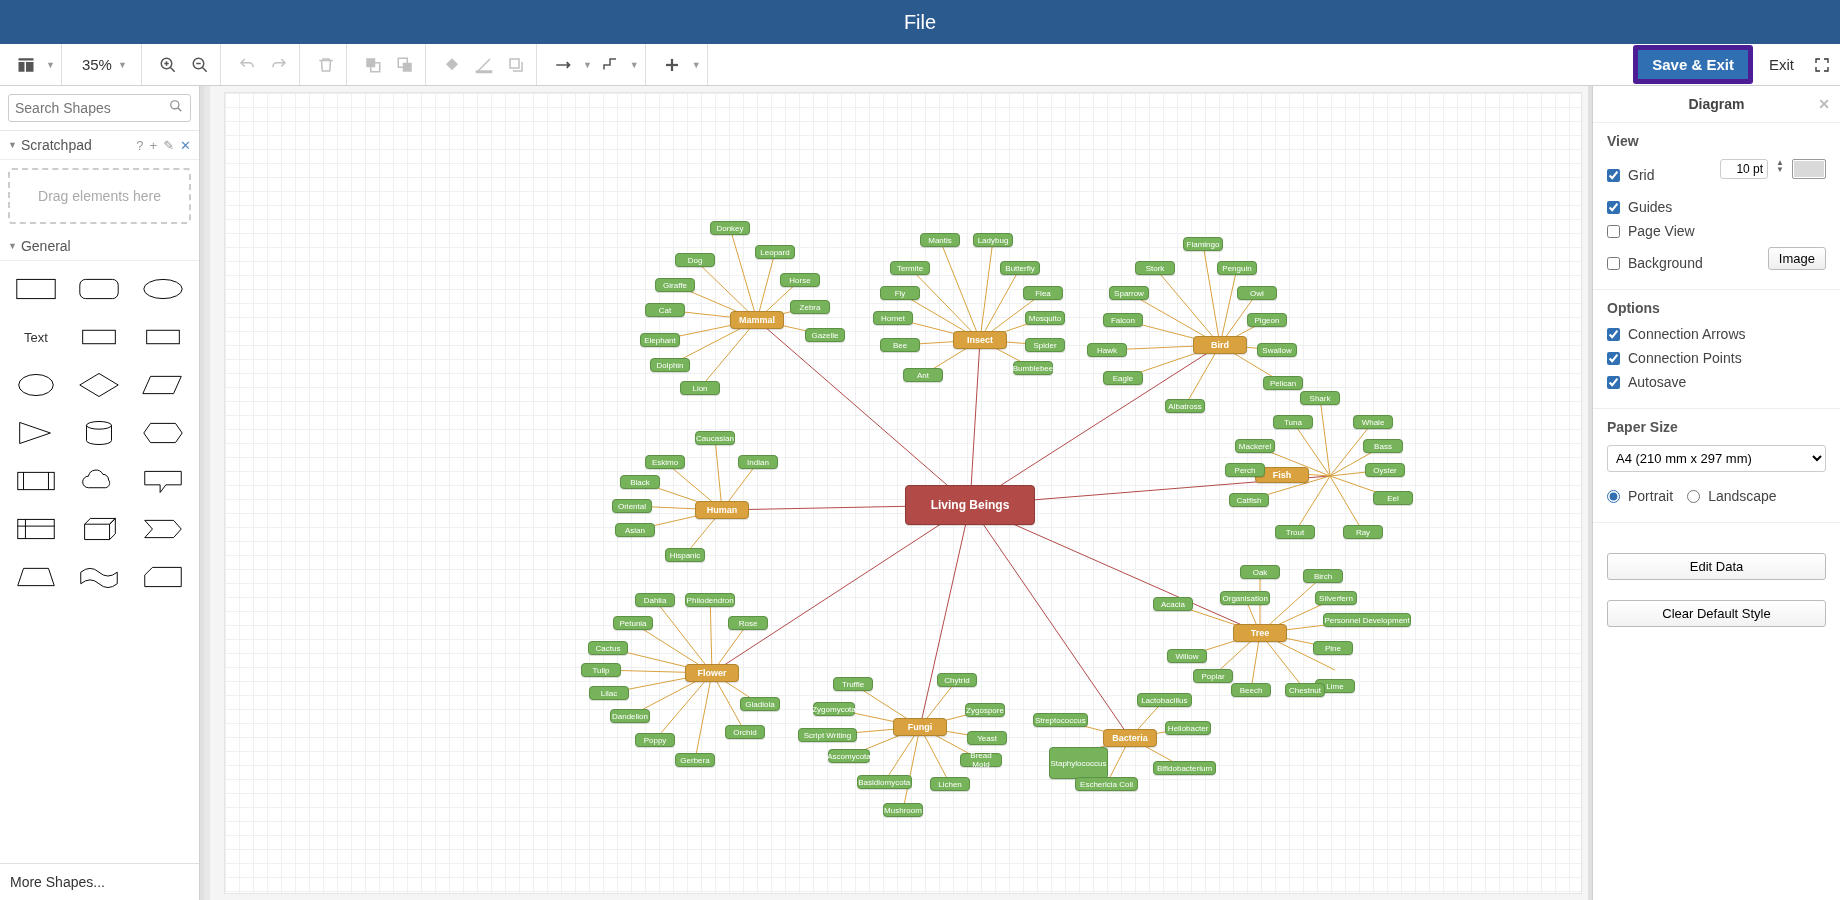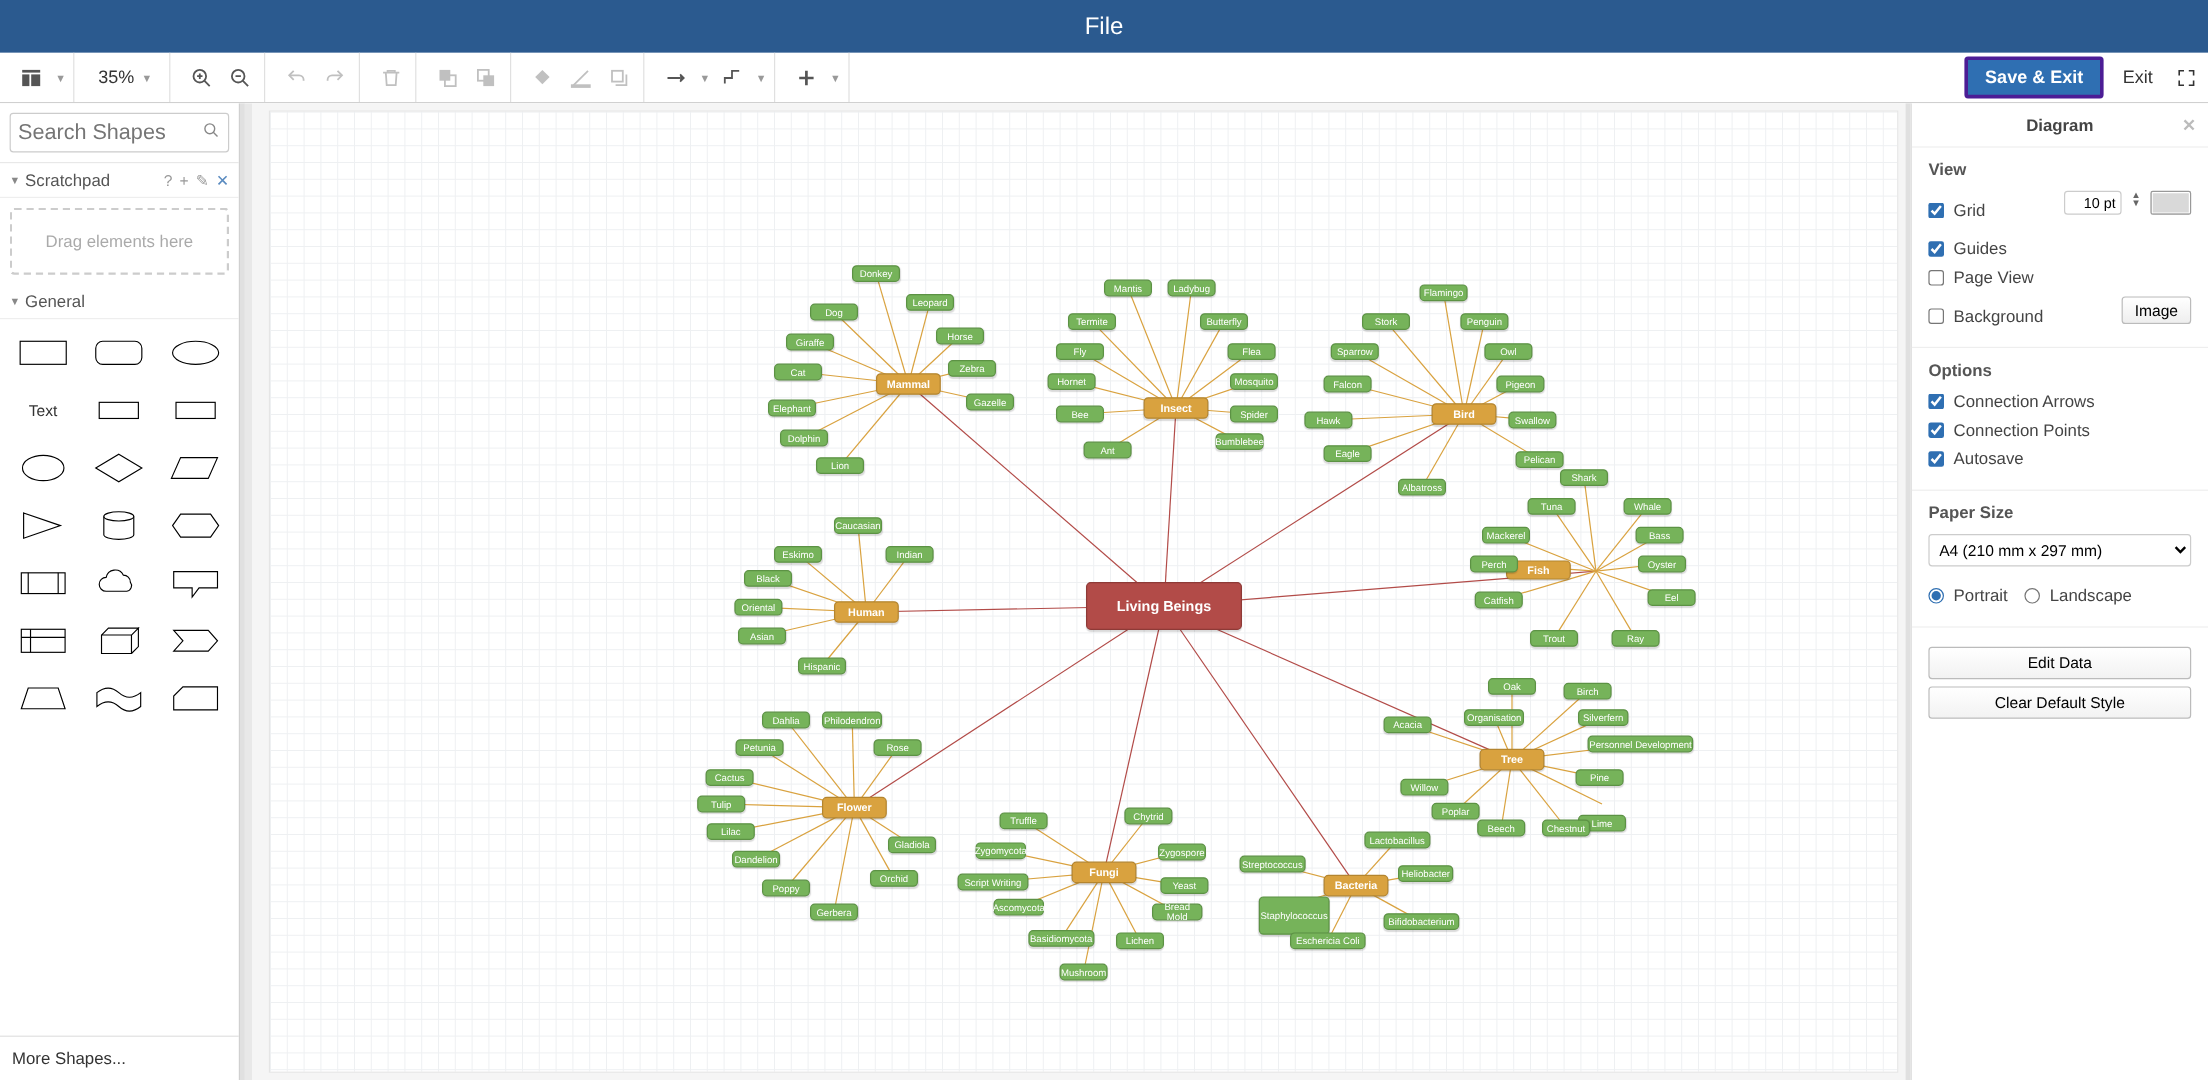--- a/index.html
+++ b/index.html
@@ -14,31 +14,31 @@
 
 .toolbar { height: 42px; background: #fff; border-bottom: 1px solid #d0d0d0; display: flex; align-items: center; padding: 0 6px; gap: 6px; }
 .toolbar .group { display: flex; align-items: center; gap: 4px; padding: 0 6px; border-right: 1px solid #e0e0e0; height: 100%; }
 .toolbar .group:last-child { border-right: none; }
 .tbtn { width: 28px; height: 28px; display: flex; align-items: center; justify-content: center; cursor: pointer; color: #555; border-radius: 2px; }
 .tbtn.disabled { color: #c0c0c0; cursor: default; }
 .tbtn svg { width: 18px; height: 18px; }
 .zoom-select { display: flex; align-items: center; gap: 4px; padding: 2px 8px; cursor: pointer; font-size: 15px; color: #333; }
 .caret { font-size: 9px; color: #999; margin-left: 2px; }
 .spacer { flex: 1; }
-.btn-primary { background: #2f6fb2; color: #fff; border: 3px solid #4c1d95; padding: 6px 14px; font-size: 15px; font-weight: bold; border-radius: 3px; cursor: pointer; }
+.btn-primary { background: #2f6fb2; color: #fff; border: 5px solid #4c1d95; padding: 6px 14px; font-size: 15px; font-weight: bold; border-radius: 3px; cursor: pointer; }
 .btn-exit { padding: 6px 10px; font-size: 15px; cursor: pointer; color: #333; }
 .btn-fullscreen { width: 24px; height: 24px; cursor: pointer; display: flex; align-items: center; justify-content: center; }
 
 
 .main { flex: 1; display: flex; overflow: hidden; }
 
 
 .left { width: 200px; border-right: 1px solid #d0d0d0; display: flex; flex-direction: column; background: #fff; }
 .search-wrap { padding: 8px; border-bottom: 1px solid #e8e8e8; position: relative; }
-.search-wrap input { width: 100%; padding: 5px 24px 5px 6px; border: 1px solid #ccc; border-radius: 3px; font-size: 18px; }
+.search-wrap input { width: 100%; padding: 5px 24px 5px 6px; border: 1px solid #ccc; border-radius: 3px; font-size: 14px; }
 .search-wrap .sicon { position: absolute; right: 16px; top: 50%; transform: translateY(-50%); color: #888; }
 .section-hdr { padding: 6px 8px; font-size: 14px; color: #555; display: flex; align-items: center; gap: 4px; border-bottom: 1px solid #eee; }
 .section-hdr .tgl { font-size: 9px; color: #888; }
 .scratch-tools { margin-left: auto; display: flex; gap: 6px; color: #999; font-size: 13px; }
 .scratch-tools span { cursor: pointer; }
 .scratch-tools .close { color: #5a8bc0; }
 .scratchpad-drop { margin: 8px; border: 2px dashed #ccc; border-radius: 4px; padding: 18px 4px; text-align: center; color: #aaa; font-size: 14px; }
 .shapes-area { flex: 1; overflow: auto; padding: 8px; }
 .shape-grid { display: grid; grid-template-columns: repeat(3, 1fr); gap: 8px; }
 .shape-cell { height: 40px; display: flex; align-items: center; justify-content: center; cursor: pointer; }
@@ -65,21 +65,21 @@
 .right .sec { padding: 10px 14px; border-bottom: 1px solid #eee; }
 .right .sec h4 { font-size: 14px; font-weight: bold; color: #555; margin-bottom: 10px; }
 .right label { display: flex; align-items: center; gap: 8px; margin: 8px 0; cursor: pointer; }
 .right input[type=checkbox], .right input[type=radio] { accent-color: #2f6fb2; }
 .grid-row { display: flex; align-items: flex-start; gap: 8px; }
 .grid-row input[type=text] { width: 48px; padding: 2px 4px; border: 1px solid #ccc; border-radius: 3px; font-size: 12px; text-align: right; }
 .color-swatch { width: 34px; height: 20px; border: 1px solid #999; background: #d9d9d9; border-radius: 2px; cursor: pointer; box-shadow: inset 0 0 0 1px #fff; }
 .btn-sm { padding: 3px 10px; border: 1px solid #bbb; background: linear-gradient(#fff,#eee); border-radius: 3px; cursor: pointer; font-size: 13px; }
 .right select { width: 100%; padding: 4px; border: 1px solid #ccc; border-radius: 3px; font-size: 13px; background:#fff; }
 .orient { display: flex; gap: 14px; margin-top: 8px; }
-.btn-wide { width: 100%; padding: 5px; border: 1px solid #bbb; background: linear-gradient(#fff,#f2f2f2); border-radius: 3px; cursor: pointer; font-size: 13px; margin-top: 6px; }
+.btn-wide { width: 100%; padding: 5px; border: 1px solid #bbb; background: linear-gradient(#fff,#f2f2f2); border-radius: 3px; cursor: pointer; font-size: 13px; margin-top: 20px; }
 .stepper { display:flex; flex-direction:column; font-size:8px; line-height:7px; color:#666; }
 </style>
 </head>
 <body>
 
 <div class="menubar">
   <div class="item">File</div>
   <div class="item">Edit</div>
   <div class="item">View</div>
   <div class="item">Arrange</div>

